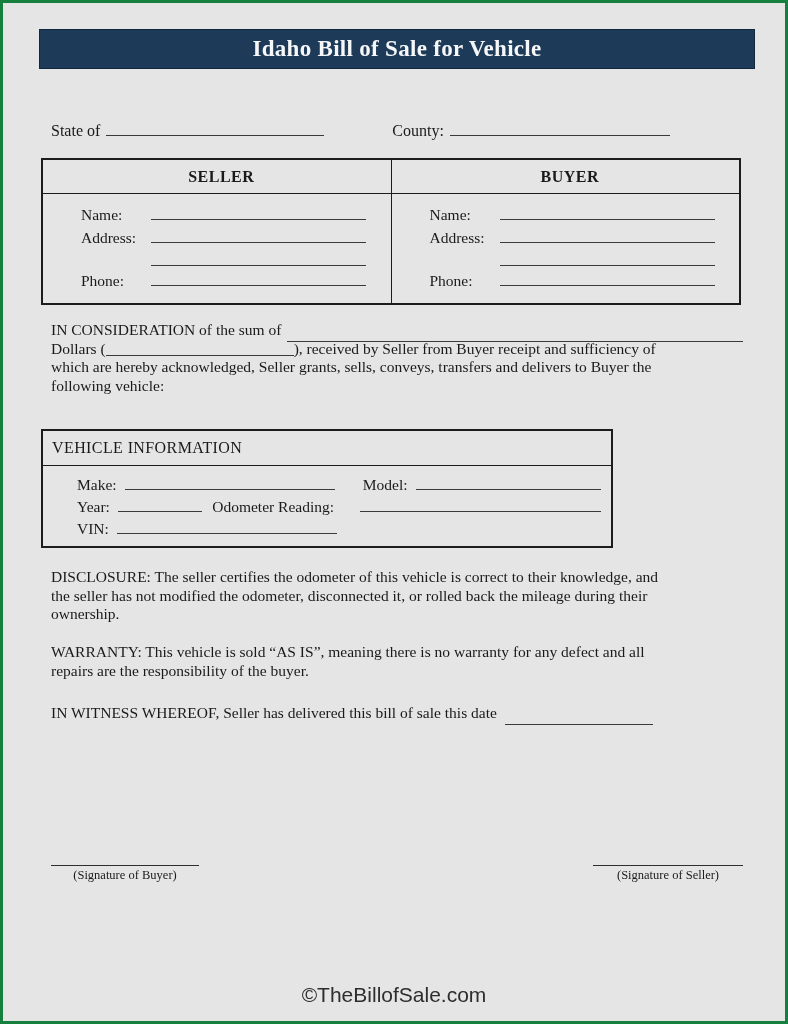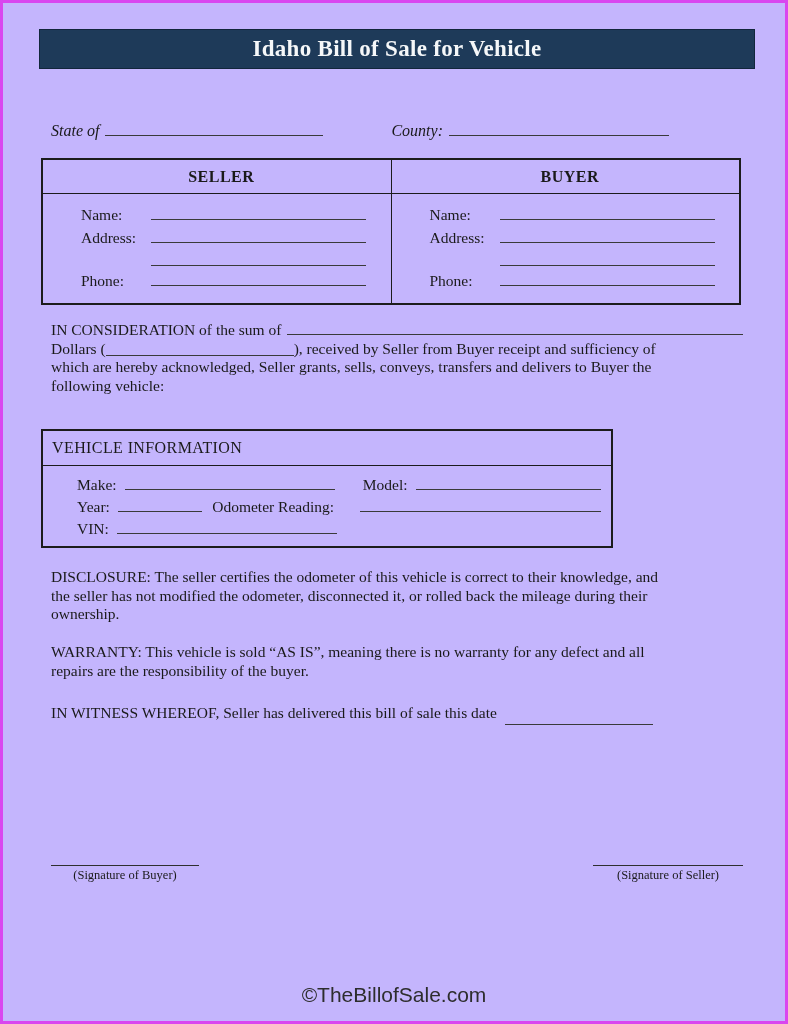--- a/index.html
+++ b/index.html
@@ -5,22 +5,22 @@
   html, body {
     margin: 0;
     padding: 0;
     background: #ffffff;
   }
   .page {
     position: relative;
     width: 788px;
     height: 1024px;
     box-sizing: border-box;
-    border: 3px solid #d946ef;
-    background: #c4b5fd;
+    border: 3px solid #15803d;
+    background: #e5e5e5;
     font-family: "Liberation Serif", serif;
     color: #1a1a1a;
     overflow: hidden;
   }
   
   .titlebar {
     position: absolute;
     left: 36px; top: 26px;
     width: 716px; height: 40px;
     background: #1e3a59;
@@ -42,21 +42,21 @@
     margin-bottom: -2px;
   }
   
   .state-row {
     position: absolute;
     left: 48px; top: 119px; width: 692px;
     font-size: 16px;
     display: flex; align-items: baseline;
   }
   .state-row .gap { width: 68px; }
-  .state-row .lbl { margin-right: 6px; white-space: nowrap; font-style: italic; }
+  .state-row .lbl { margin-right: 6px; white-space: nowrap; }
   
   .parties-table {
     position: absolute;
     left: 38px; top: 155px;
     width: 700px; height: 147px;
     box-sizing: border-box;
     border: 2px solid #1c1c1c;
     display: flex;
   }
   .party-col { flex: 1; display: flex; flex-direction: column; }
@@ -78,21 +78,21 @@
   .flabel { width: 70px; flex: 0 0 70px; }
   .fline { width: 215px; }
   
   .para {
     position: absolute;
     left: 48px; width: 692px;
     font-size: 15.5px;
     line-height: 18.5px;
     margin: 0;
   }
-  .flexline { display: flex; align-items: flex-start; }
+  .flexline { display: flex; align-items: flex-end; }
   .flexline .fill { flex: 1; margin-left: 6px; }
   
   .vehicle-table {
     position: absolute;
     left: 38px; top: 426px;
     width: 572px; height: 119px;
     box-sizing: border-box;
     border: 2px solid #1c1c1c;
   }
   .vehicle-header {

